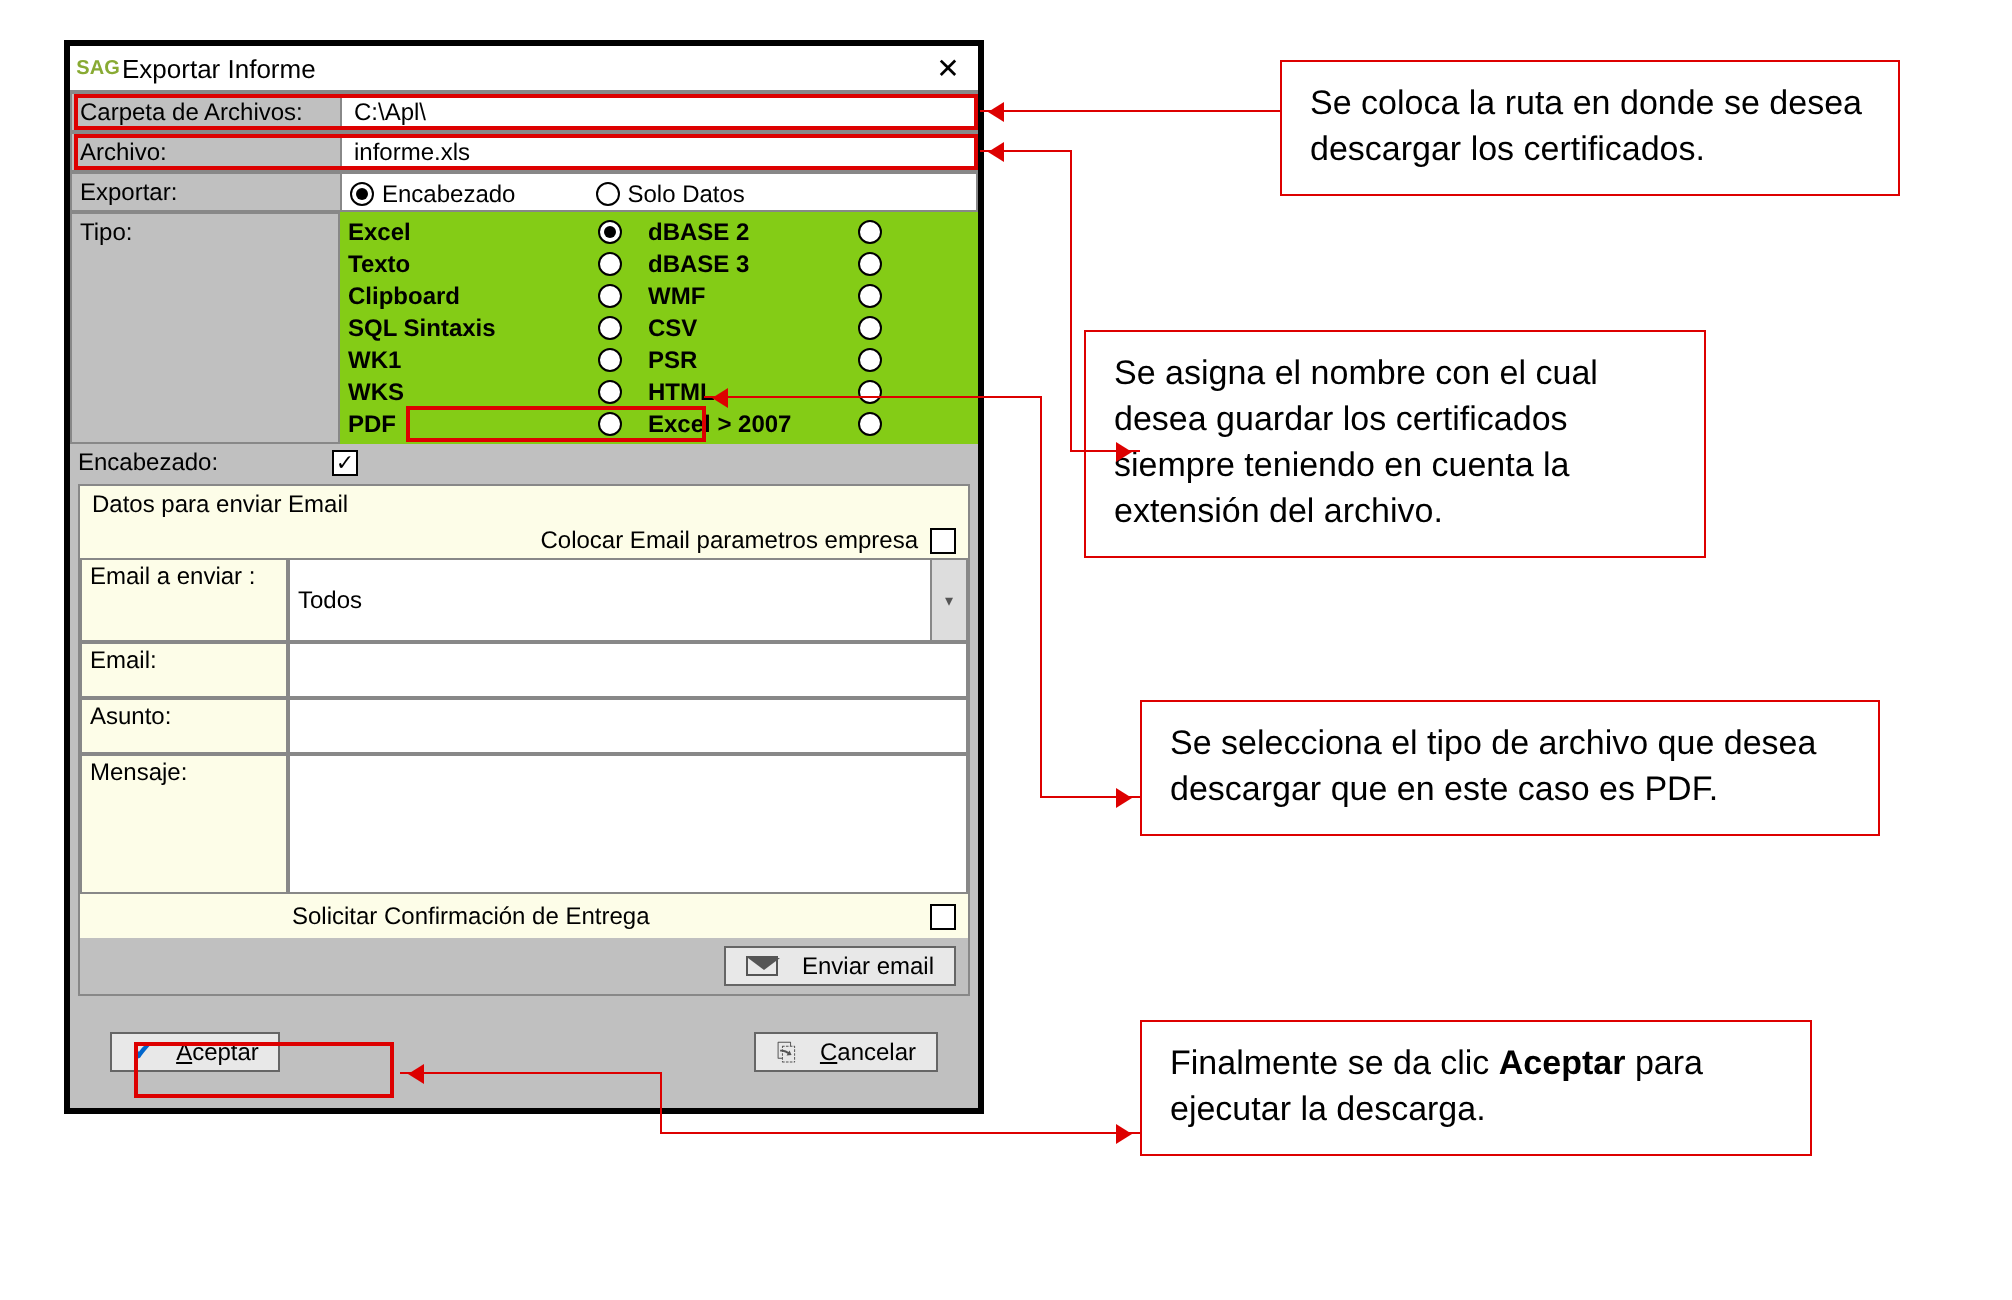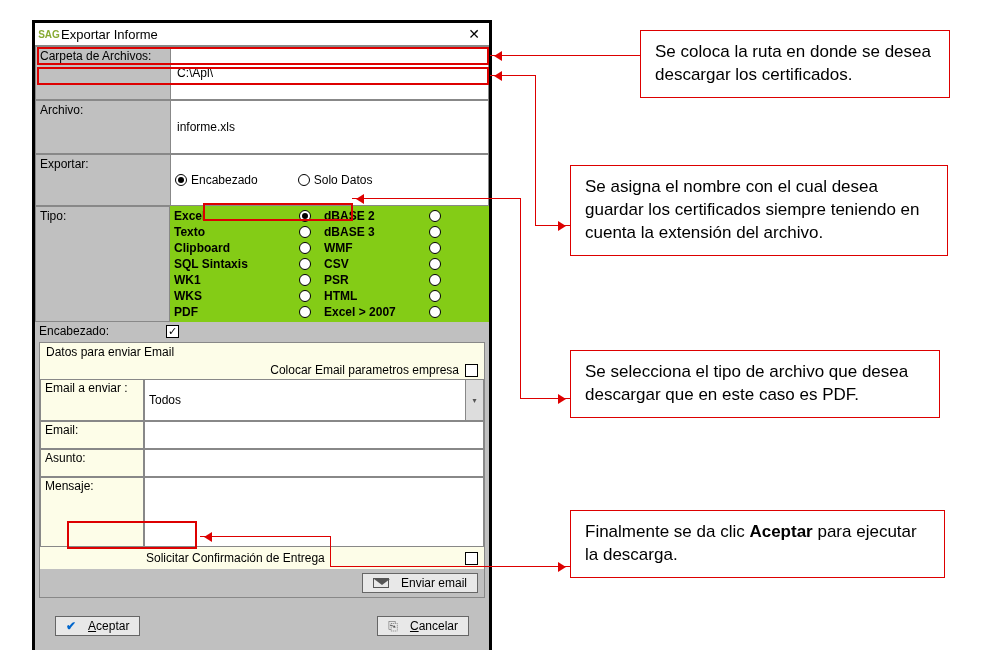--- a/index.html
+++ b/index.html
@@ -54,21 +54,21 @@
     background: #c0c0c0;
     border: 1px solid #888;
     border-right: none;
     padding: 2px 4px;
     font-size: 12px;
   }
   .input-cell {
     flex: 1;
     border: 1px solid #888;
     background: #fff;
-    padding: 18px 4px;
+    padding: 1px 4px;
     font-size: 12px;
     display: flex;
     align-items: flex-end;
   }
   .input-cell input[type=text] {
     width: 100%;
     border: none;
     outline: none;
     font-size: 12px;
     background: transparent;
@@ -445,23 +445,23 @@
     </div>
   </div>
 
   <div class="hl-red" style="left:2px; top:24px; width:452px; height:18px;"></div>
   <div class="hl-red" style="left:2px; top:44px; width:452px; height:18px;"></div>
   <div class="hl-red" style="left:168px; top:180px; width:150px; height:18px;"></div>
   <div class="hl-red" style="left:32px; top:498px; width:130px; height:28px;"></div>
 </div>
 
 <div class="callout" style="left:640px; top:30px; width:310px;">Se coloca la ruta en donde se desea descargar los certificados.</div>
-<div class="callout" style="left:570px; top:165px; width:378px;">Se asigna el nombre con el cual desea guardar los certificados siempre teniendo en cuenta la extensión del archivo.</div>
+<div class="callout" style="left:542px; top:165px; width:311px;">Se asigna el nombre con el cual desea guardar los certificados siempre teniendo en cuenta la extensión del archivo.</div>
 <div class="callout" style="left:570px; top:350px; width:370px;">Se selecciona el tipo de archivo que desea descargar que en este caso es PDF.</div>
-<div class="callout" style="left:570px; top:510px; width:375px;">
+<div class="callout" style="left:570px; top:510px; width:336px;">
   <span>Finalmente se da clic </span><b>Aceptar</b><span> para ejecutar la descarga.</span>
 </div>
 
 <div class="arrow-h leftpoint" style="left:490px; top:55px; width:150px;"></div>
 
 <div class="arrow-v" style="left:535px; top:75px; height:150px;"></div>
 <div class="arrow-h" style="left:535px; top:225px; width:35px;"></div>
 <div class="arrow-h leftpoint" style="left:490px; top:75px; width:45px;"></div>
 
 <div class="arrow-v" style="left:520px; top:198px; height:200px;"></div>

